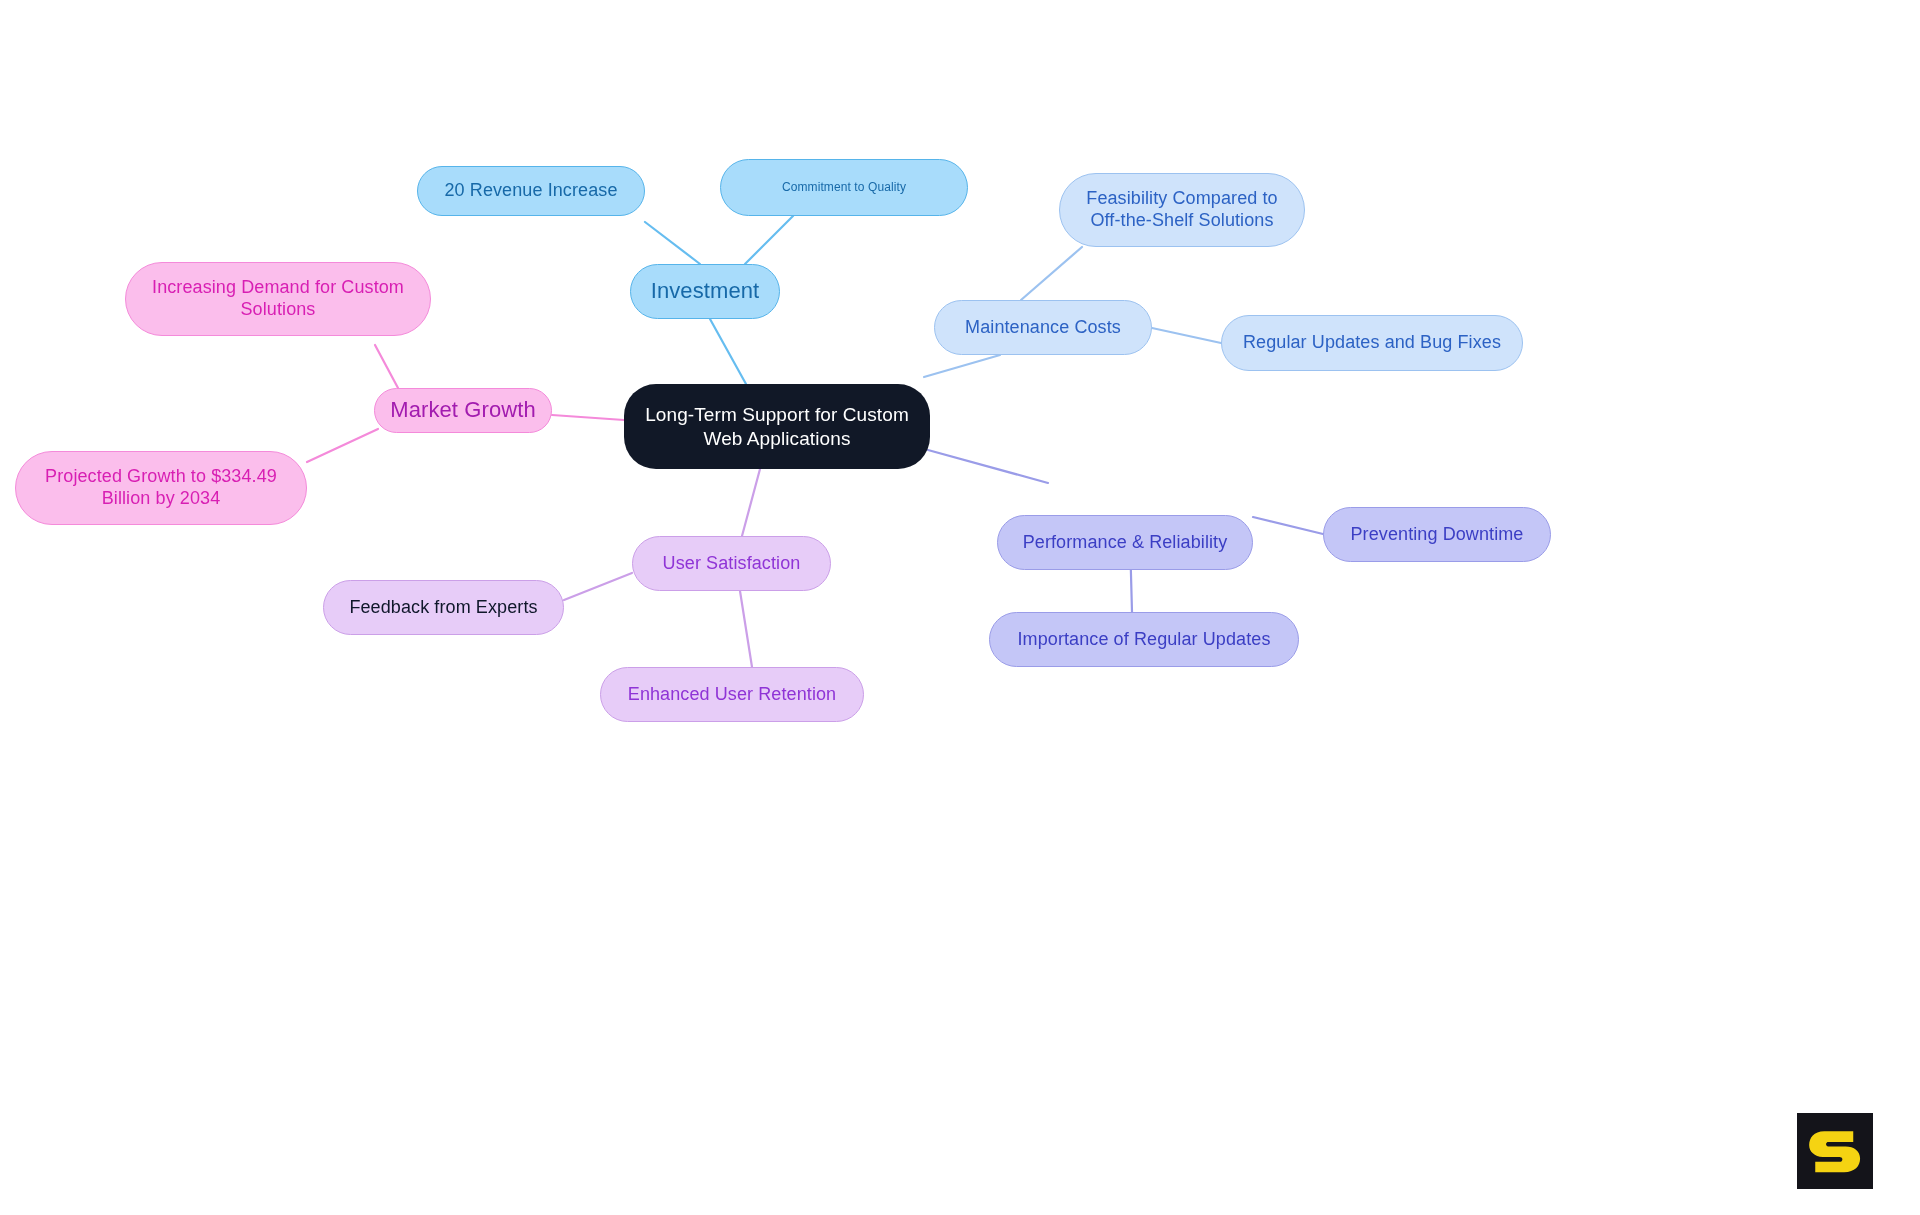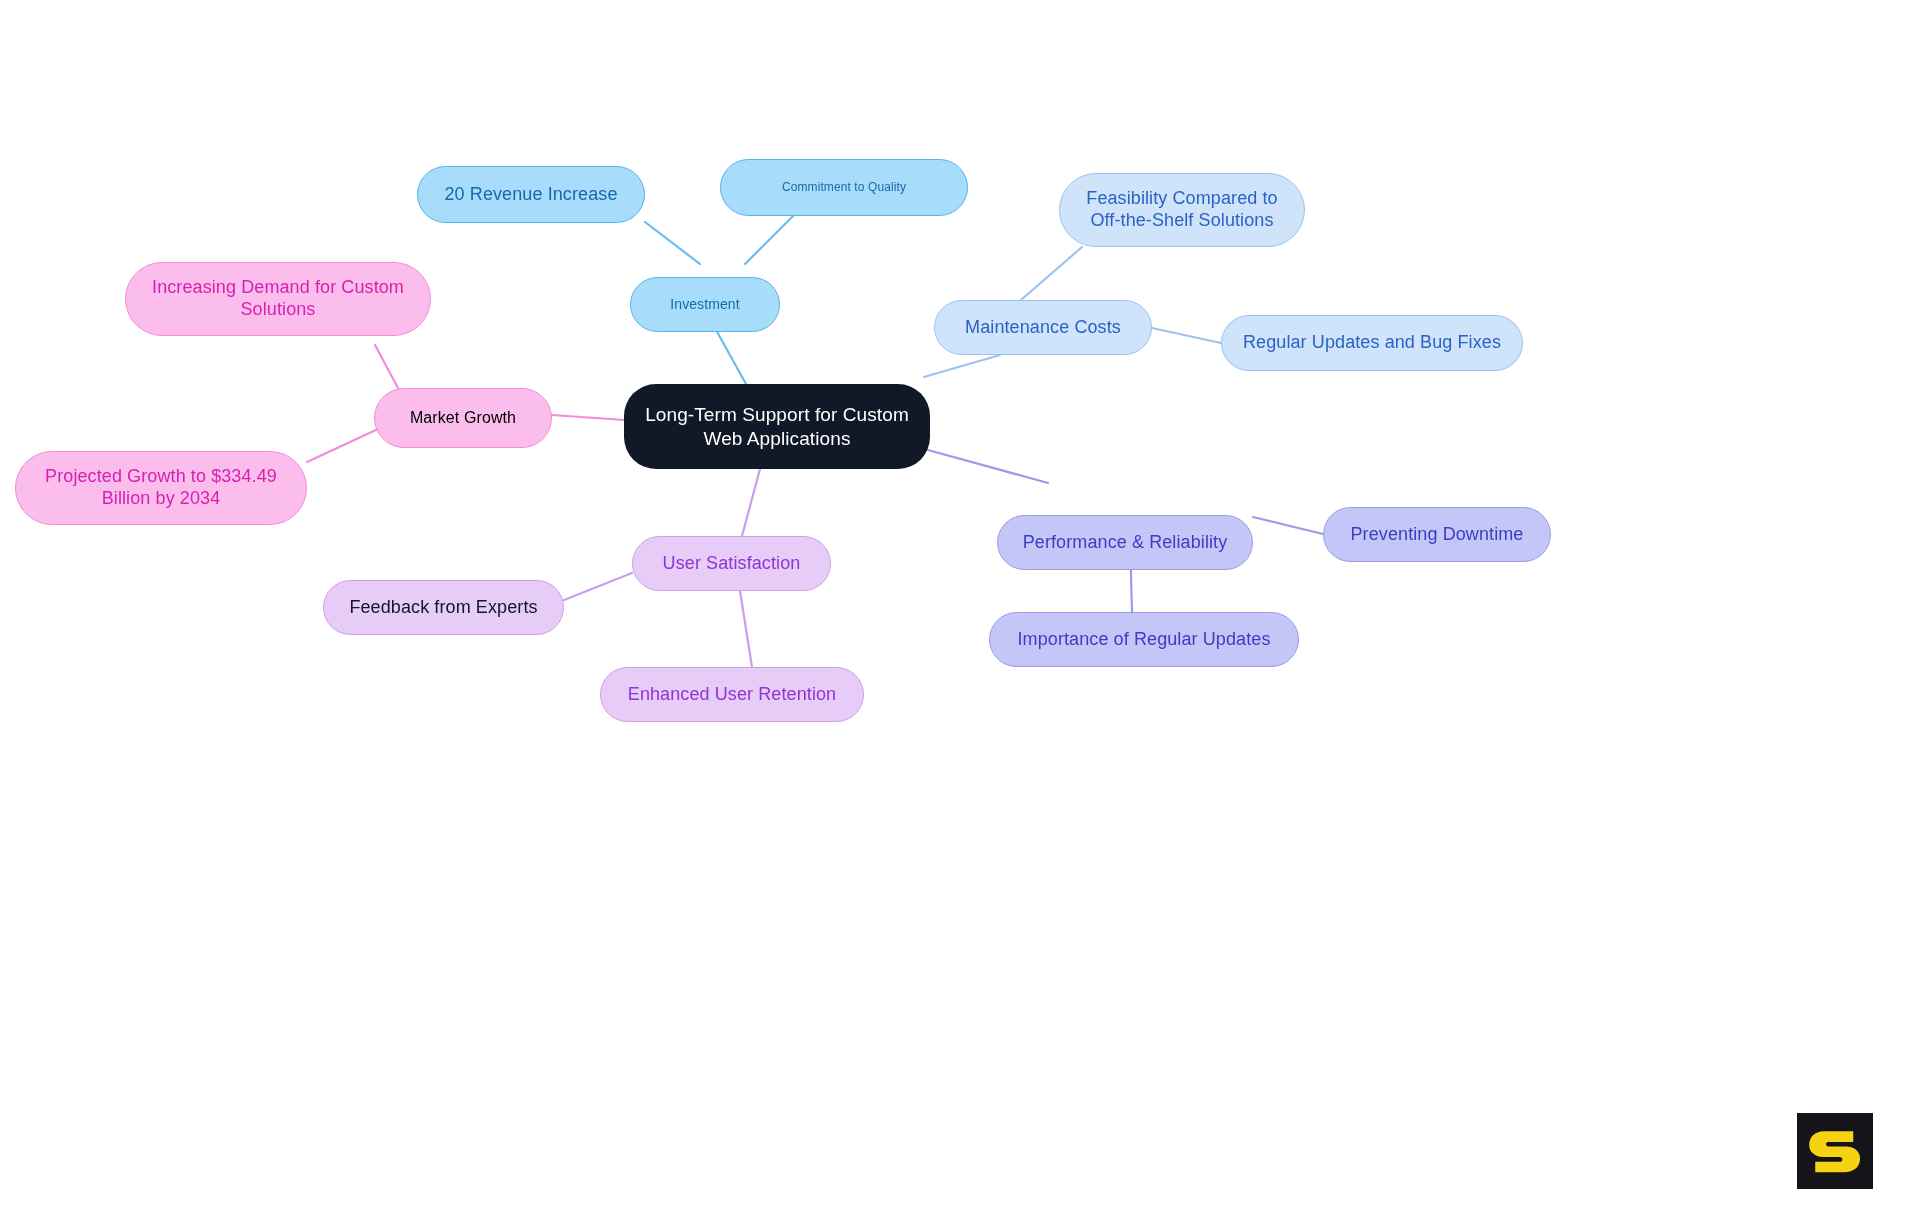--- a/index.html
+++ b/index.html
@@ -69,34 +69,34 @@
       <path d="M 760 469 L 742 536" stroke="#cb9fe8" stroke-width="2.2" fill="none" stroke-linecap="round"></path>
       <path d="M 632 573 L 564 600" stroke="#cb9fe8" stroke-width="2.2" fill="none" stroke-linecap="round"></path>
       <path d="M 740 591 L 752 667" stroke="#cb9fe8" stroke-width="2.2" fill="none" stroke-linecap="round"></path>
       <path d="M 624 420 L 552 415" stroke="#f48ada" stroke-width="2.2" fill="none" stroke-linecap="round"></path>
       <path d="M 398 388 L 375 345" stroke="#f48ada" stroke-width="2.2" fill="none" stroke-linecap="round"></path>
       <path d="M 378 429 L 307 462" stroke="#f48ada" stroke-width="2.2" fill="none" stroke-linecap="round"></path>
     </svg>
   <div id="nodes">
       <div class="node root" style="left: 624px; top: 384px; width: 306px; height: 85px; background: rgb(17, 24, 39); color: rgb(255, 255, 255); border-color: rgb(17, 24, 39); font-size: 19px;"><span>Long-Term Support for Custom
 Web Applications</span></div>
-      <div class="node branch" style="left: 630px; top: 264px; width: 150px; height: 55px; background: rgb(168, 220, 251); color: rgb(23, 105, 168); border-color: rgb(86, 180, 234); font-size: 14px; margin-top: 13px;"><span>Investment</span></div>
-      <div class="node leaf" style="left: 417px; top: 166px; width: 228px; height: 57px; background: rgb(168, 220, 251); color: rgb(23, 105, 168); border-color: rgb(86, 180, 234); font-size: 18px;"><span>20 Revenue Increase</span></div>
+      <div class="node branch" style="left: 630px; top: 264px; width: 150px; height: 55px; background: rgb(168, 220, 251); color: rgb(23, 105, 168); border-color: rgb(86, 180, 234); font-size: 22px;"><span>Investment</span></div>
+      <div class="node leaf" style="left: 417px; top: 166px; width: 228px; height: 50px; background: rgb(168, 220, 251); color: rgb(23, 105, 168); border-color: rgb(86, 180, 234); font-size: 18px;"><span>20 Revenue Increase</span></div>
       <div class="node leaf" style="left: 720px; top: 159px; width: 248px; height: 57px; background: rgb(168, 220, 251); color: rgb(23, 105, 168); border-color: rgb(86, 180, 234); font-size: 12px;"><span>Commitment to Quality</span></div>
       <div class="node branch" style="left: 934px; top: 300px; width: 218px; height: 55px; background: rgb(207, 227, 251); color: rgb(44, 98, 196); border-color: rgb(156, 194, 240); font-size: 18px; text-align: center;"><span>Maintenance Costs</span></div>
       <div class="node leaf" style="left: 1059px; top: 173px; width: 246px; height: 74px; background: rgb(207, 227, 251); color: rgb(44, 98, 196); border-color: rgb(156, 194, 240); font-size: 18px;"><span>Feasibility Compared to
 Off-the-Shelf Solutions</span></div>
       <div class="node leaf" style="left: 1221px; top: 315px; width: 302px; height: 56px; background: rgb(207, 227, 251); color: rgb(44, 98, 196); border-color: rgb(156, 194, 240); font-size: 18px;"><span>Regular Updates and Bug Fixes</span></div>
       <div class="node branch" style="left: 997px; top: 483px; width: 256px; height: 55px; background: rgb(196, 198, 247); color: rgb(59, 62, 196); border-color: rgb(154, 156, 232); font-size: 18px; margin-top: 32px;"><span>Performance &amp; Reliability</span></div>
       <div class="node leaf" style="left: 1323px; top: 507px; width: 228px; height: 55px; background: rgb(196, 198, 247); color: rgb(59, 62, 196); border-color: rgb(154, 156, 232); font-size: 18px;"><span>Preventing Downtime</span></div>
       <div class="node leaf" style="left: 989px; top: 612px; width: 310px; height: 55px; background: rgb(196, 198, 247); color: rgb(59, 62, 196); border-color: rgb(154, 156, 232); font-size: 18px;"><span>Importance of Regular Updates</span></div>
       <div class="node branch" style="left: 632px; top: 536px; width: 199px; height: 55px; background: rgb(231, 204, 248); color: rgb(143, 52, 214); border-color: rgb(203, 159, 232); font-size: 18px;"><span>User Satisfaction</span></div>
       <div class="node leaf" style="left: 323px; top: 580px; width: 241px; height: 55px; background: rgb(231, 204, 248); color: #0f172a; border-color: rgb(203, 159, 232); font-size: 18px;"><span>Feedback from Experts</span></div>
       <div class="node leaf" style="left: 600px; top: 667px; width: 264px; height: 55px; background: rgb(231, 204, 248); color: rgb(143, 52, 214); border-color: rgb(203, 159, 232); font-size: 18px;"><span>Enhanced User Retention</span></div>
-      <div class="node branch" style="left: 374px; top: 388px; width: 178px; height: 60px; background: rgb(251, 190, 236); color: #000000; border-color: rgb(244, 138, 218); font-size: 16px;"><span>Market Growth</span></div>
+      <div class="node branch" style="left: 374px; top: 388px; width: 178px; height: 45px; background: rgb(251, 190, 236); color: #a21caf; border-color: rgb(244, 138, 218); font-size: 22px;"><span>Market Growth</span></div>
       <div class="node leaf" style="left: 125px; top: 262px; width: 306px; height: 74px; background: rgb(251, 190, 236); color: rgb(216, 31, 179); border-color: rgb(244, 138, 218); font-size: 18px;"><span>Increasing Demand for Custom
 Solutions</span></div>
       <div class="node leaf" style="left: 15px; top: 451px; width: 292px; height: 74px; background: rgb(251, 190, 236); color: rgb(216, 31, 179); border-color: rgb(244, 138, 218); font-size: 18px;"><span>Projected Growth to $334.49
 Billion by 2034</span></div>
     </div>
   <div id="logo" style="left: 1797px; top: 1113px; width: 76px; height: 76px; background: rgb(20, 20, 26);">
     <svg viewBox="0 0 100 100" width="100%" height="100%">
       <path d="M74 24 L36 24 C22 24 16 33 16 42 C16 51 23 57 34 58 L56 58 C60 58 61 62 58 64 L24 64 L24 78 L62 78 C76 78 83 70 83 60 C83 50 75 44 64 44 L42 44 C38 44 37 40 40 38 L74 38 Z" fill="#f5d312"></path>
     </svg>
   </div>

